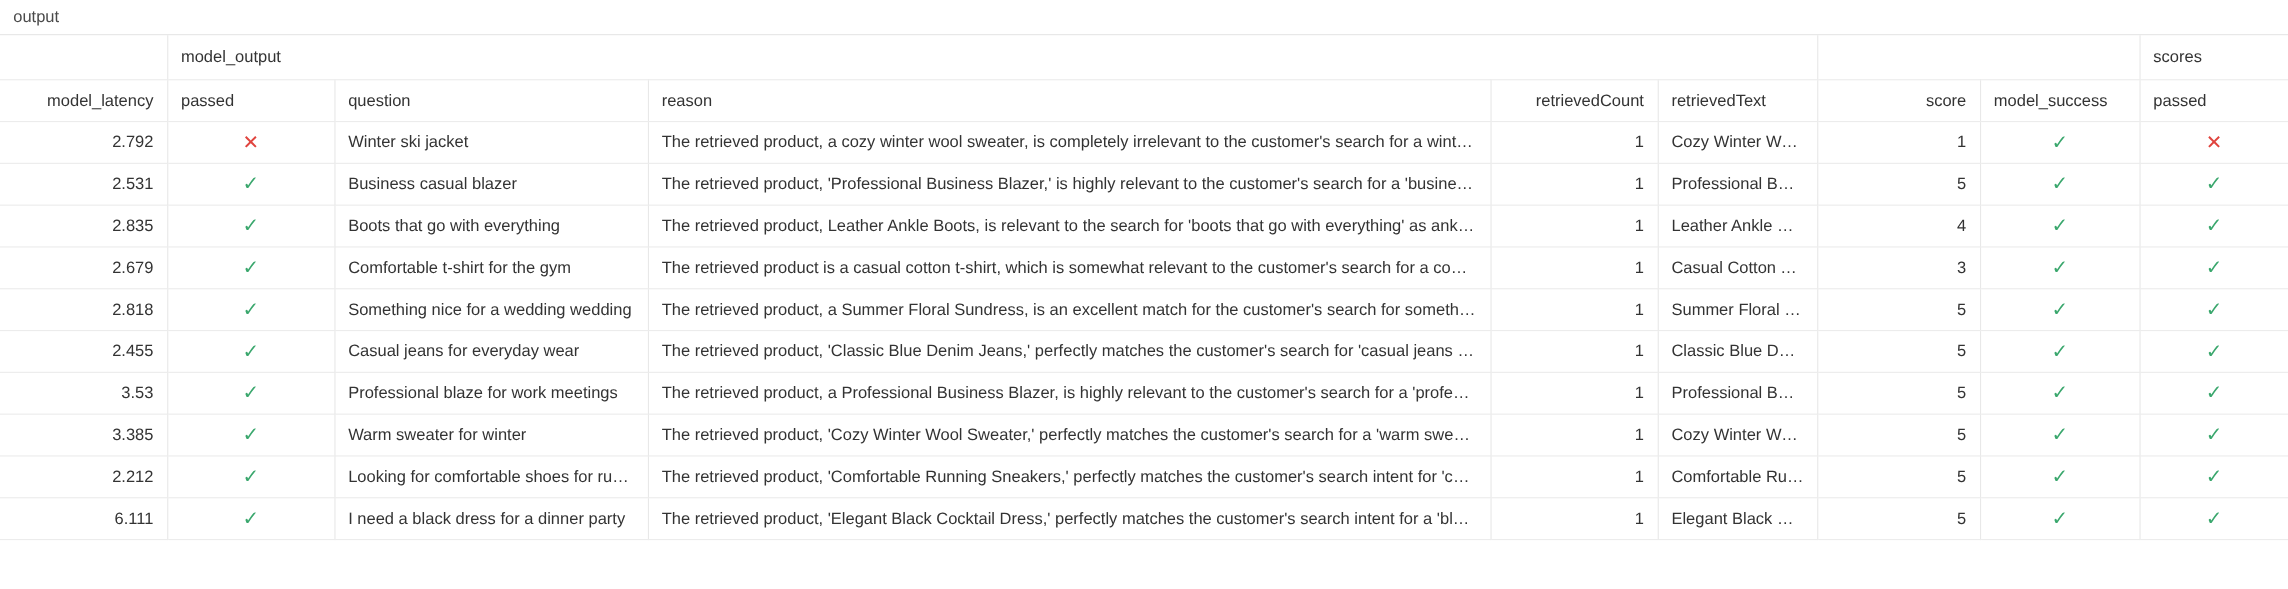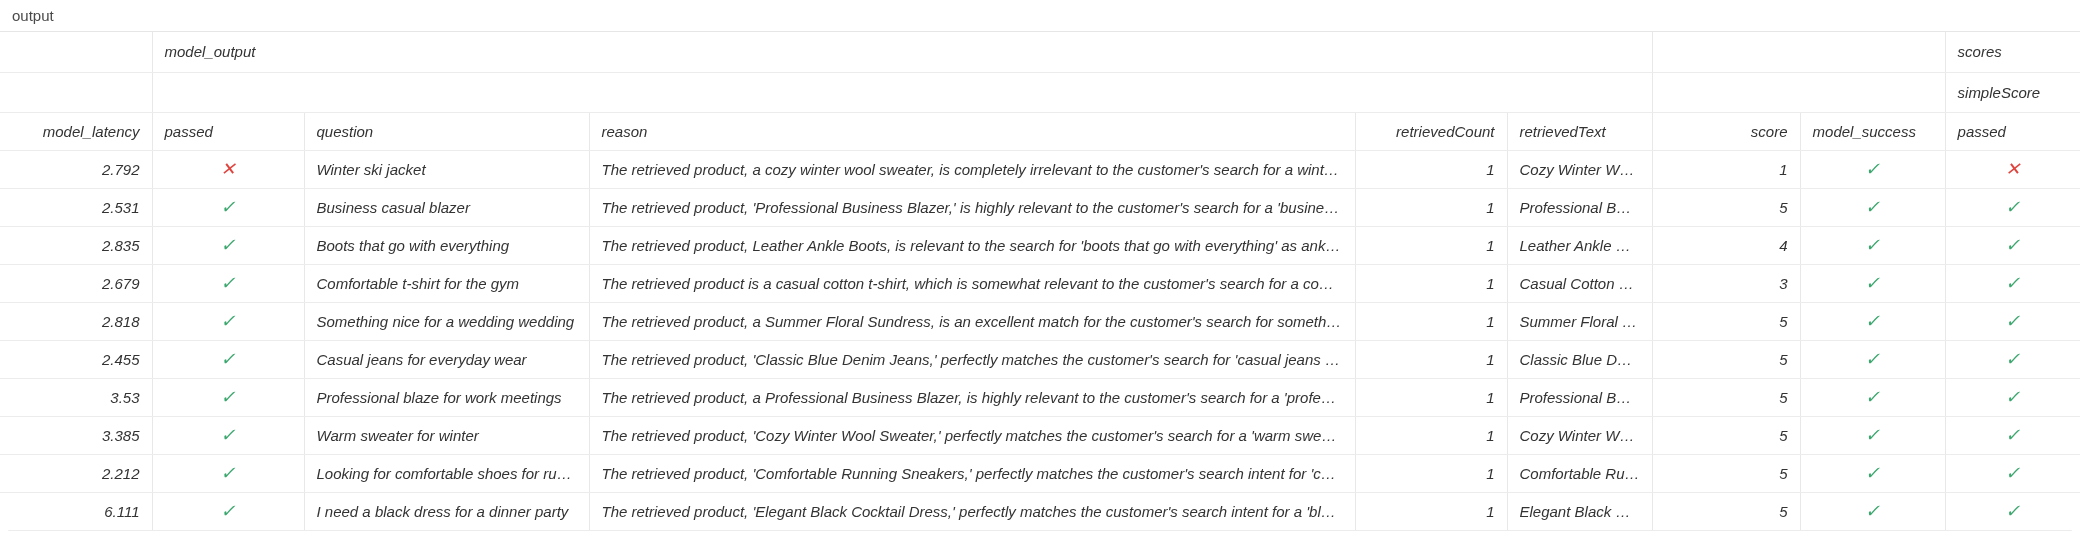--- a/index.html
+++ b/index.html
@@ -30,21 +30,20 @@
   .top-bar .label {
     font-size: 15px;
     color: #4a4a4a;
   }
 
   
   table.grid {
     border-collapse: collapse;
     table-layout: fixed;
     width: 2080px;
-    font-style: italic;
   }
   table.grid td, table.grid th {
     border-right: 1px solid #e8e8e8;
     border-bottom: 1px solid #ececec;
     box-sizing: border-box;
     padding: 0 12px;
     font-weight: normal;
     font-size: 15px;
     color: #333;
     vertical-align: middle;
@@ -119,26 +118,20 @@
     </colgroup>
 
     <tbody>
         <tr>
       <td class="emptycell groupcell"></td>
       <td class="groupcell" colspan="5">model_output</td>
       <td class="groupcell" colspan="2"></td>
       <td class="groupcell no-border-right">scores</td>
     </tr>
 
-    <tr>
-      <td class="emptycell subgroup"></td>
-      <td class="subgroup" colspan="5"></td>
-      <td class="subgroup" colspan="2"></td>
-      <td class="subgroup no-border-right">simpleScore</td>
-    </tr>
 
     <tr>
       <th class="colhead num">model_latency</th>
       <th class="colhead">passed</th>
       <th class="colhead">question</th>
       <th class="colhead">reason</th>
       <th class="colhead num">retrievedCount</th>
       <th class="colhead">retrievedText</th>
       <th class="colhead num">score</th>
       <th class="colhead">model_success</th>

